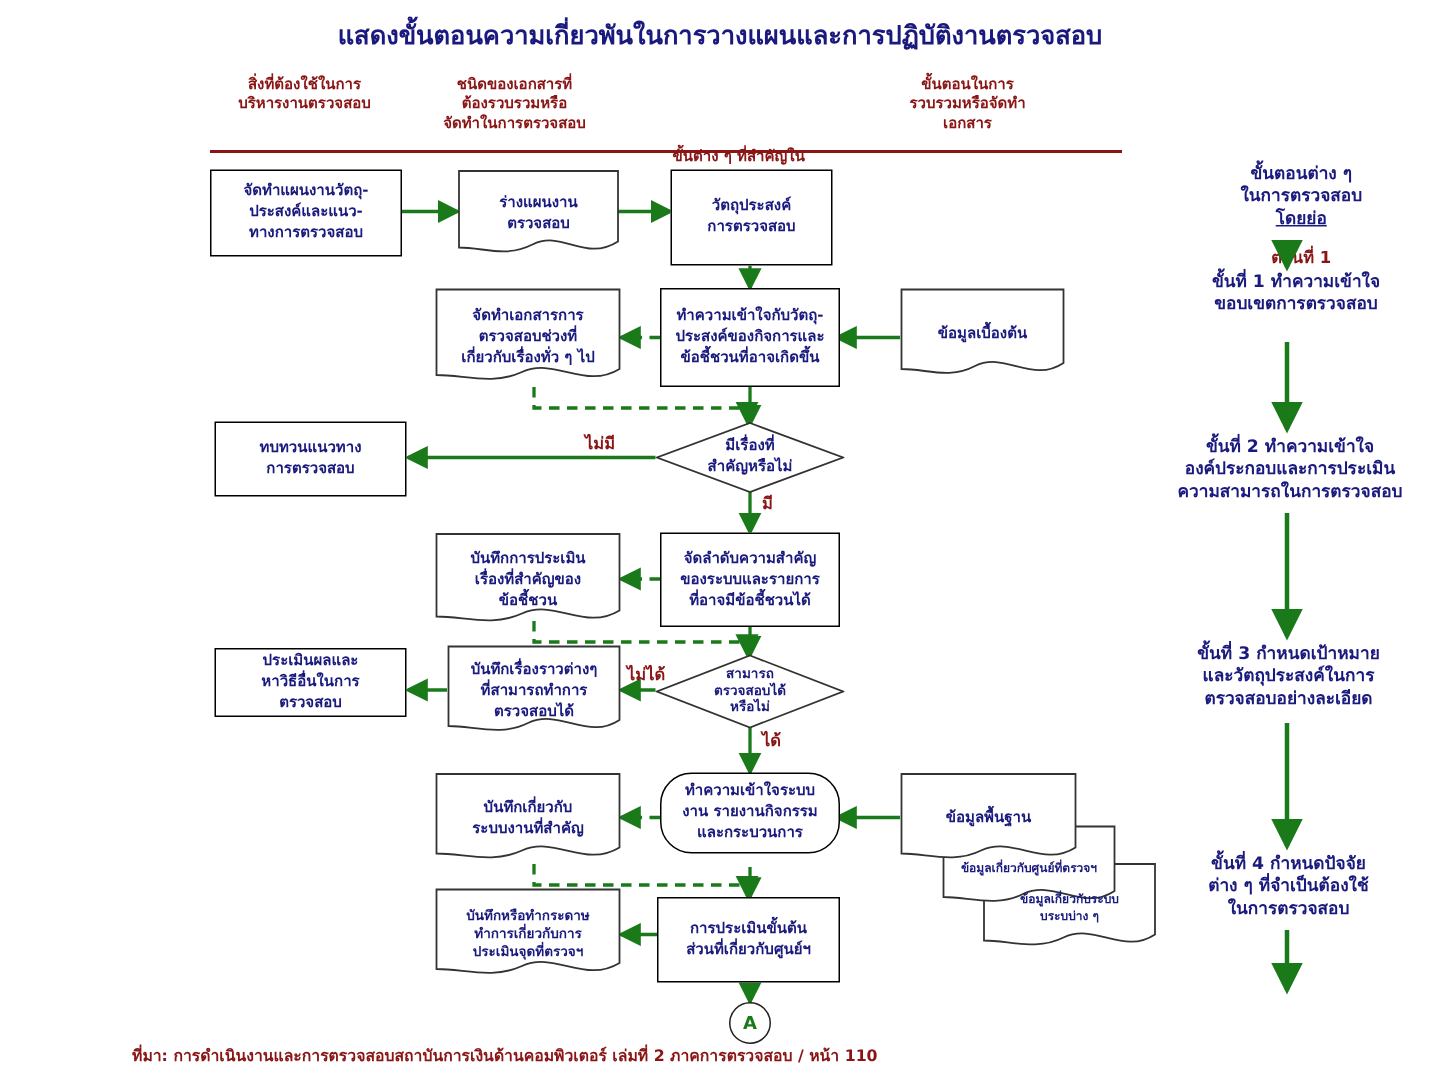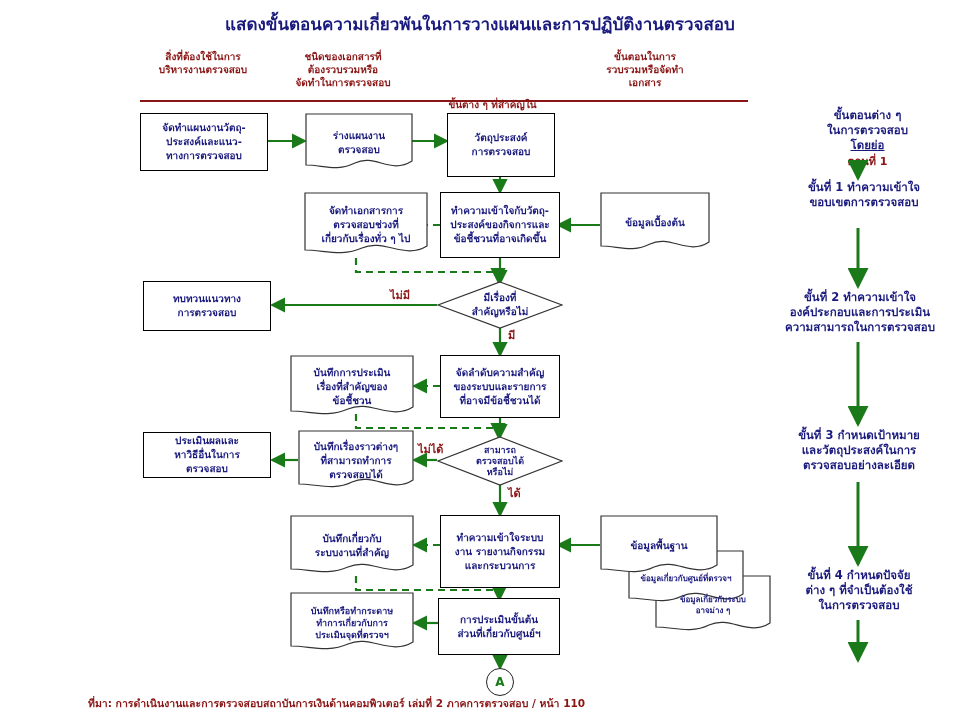--- a/index.html
+++ b/index.html
@@ -103,20 +103,21 @@
     line-height: 15px;
     text-align: center;
   }
   .side-underline { text-decoration: underline; }
   .side-part {
     color: #8a1515;
     font-weight: bold;
     font-size: 11px;
     line-height: 14px;
     text-align: center;
+    margin-top: 10px;
   }
   .side-step {
     color: #1a1a7e;
     font-weight: bold;
     font-size: 11.5px;
     line-height: 15px;
     text-align: center;
   }
 
   
@@ -239,21 +240,21 @@
       <div>ร่างแผนงาน</div>
       <div>ตรวจสอบ</div>
     </div>
   </div>
 
   <div class="abs node rect" style="left:447px; top:113px; width:108px; height:64px; flex-direction:column;">
     <span>วัตถุประสงค์</span>
     <span>การตรวจสอบ</span>
   </div>
 
-  <div class="abs node docshape" style="left:290px; top:192px; width:124px; height:66px; flex-direction:column;margin-left:14px;">
+  <div class="abs node docshape" style="left:290px; top:192px; width:124px; height:66px; flex-direction:column;">
     <svg class="doc-svg" viewBox="0 0 124 66" preserveAspectRatio="none">
       <path d="M1,1 L123,1 L123,54 C100,68 80,46 58,56 C38,65 20,58 1,58 Z" fill="#ffffff" stroke="#333333" stroke-width="1.2"></path>
     </svg>
     <div class="doc-label">
       <div>จัดทำเอกสารการ</div>
       <div>ตรวจสอบช่วงที่</div>
       <div>เกี่ยวกับเรื่องทั่ว ๆ ไป</div>
     </div>
   </div>
 
@@ -341,33 +342,33 @@
   <div class="abs node docshape" style="left:290px; top:515px; width:124px; height:62px; flex-direction:column;">
     <svg class="doc-svg" viewBox="0 0 124 62" preserveAspectRatio="none">
       <path d="M1,1 L123,1 L123,50 C100,64 80,42 58,52 C38,61 20,54 1,54 Z" fill="#ffffff" stroke="#333333" stroke-width="1.2"></path>
     </svg>
     <div class="doc-label">
       <div>บันทึกเกี่ยวกับ</div>
       <div>ระบบงานที่สำคัญ</div>
     </div>
   </div>
 
-  <div class="abs node rect" style="left:440px; top:515px; width:120px; height:73px; flex-direction:column;">
+  <div class="abs node rect" style="left:440px; top:515px; width:120px; height:54px; flex-direction:column;border-radius:21px;">
     <span>ทำความเข้าใจระบบ</span>
     <span>งาน รายงานกิจกรรม</span>
     <span>และกระบวนการ</span>
   </div>
 
   <div class="abs node docshape" style="left:655px; top:575px; width:116px; height:60px; flex-direction:column;">
     <svg class="doc-svg" viewBox="0 0 116 60" preserveAspectRatio="none">
       <path d="M1,1 L115,1 L115,48 C94,62 75,40 54,50 C36,59 18,52 1,52 Z" fill="#ffffff" stroke="#333333" stroke-width="1.2"></path>
     </svg>
     <div class="doc-label" style="font-size:8px; line-height:11px;">
       <div>ข้อมูลเกี่ยวกับระบบ</div>
-      <div>อาจม่าง ๆ</div>
+      <div>บระบบ่าง ๆ</div>
     </div>
   </div>
 
   <div class="abs node docshape" style="left:628px; top:550px; width:116px; height:56px; flex-direction:column;">
     <svg class="doc-svg" viewBox="0 0 116 56" preserveAspectRatio="none">
       <path d="M1,1 L115,1 L115,44 C94,58 75,36 54,46 C36,55 18,48 1,48 Z" fill="#ffffff" stroke="#333333" stroke-width="1.2"></path>
     </svg>
     <div class="doc-label" style="font-size:8px; line-height:11px;">
       <div>ข้อมูลเกี่ยวกับศูนย์ที่ตรวจฯ</div>
     </div>

